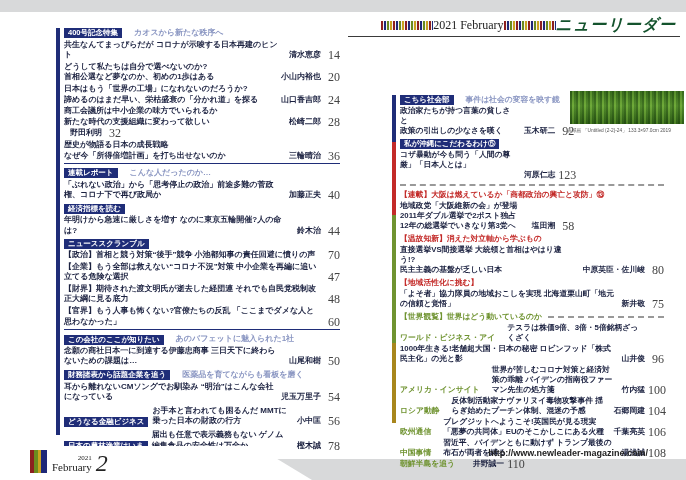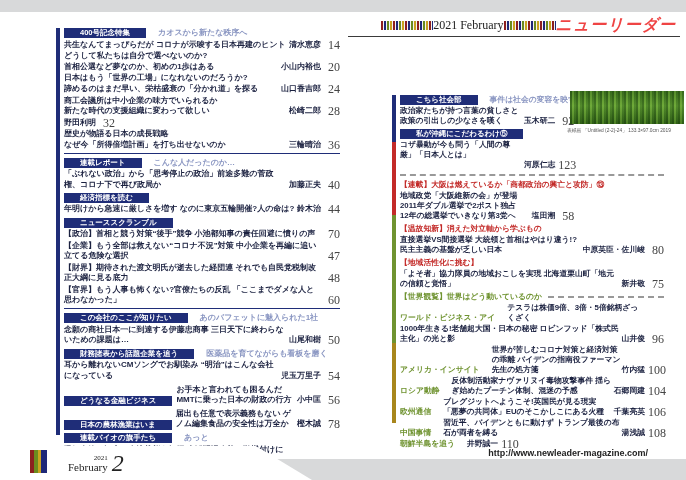--- a/index.html
+++ b/index.html
@@ -8,68 +8,68 @@
   .strip-top{position:absolute;top:0;left:0;width:686px;height:12px;background:#d8d9da}
   .strip-bottom{position:absolute;top:459px;left:0;width:686px;height:21px;background:#d8d9da}
 
   
   .header{position:absolute;top:15px;right:10px;display:flex;align-items:center;z-index:3}
   .stripes{width:52px;height:9px;
     background:repeating-linear-gradient(90deg,#8c1f1f 0 2px,#f4f4f4 2px 3px,#1e2878 3px 5px,
       #f4f4f4 5px 6px,#6b8a1f 6px 8px,#f4f4f4 8px 9px,#c9a21f 9px 11px,#f4f4f4 11px 12px)}
   .issue-date{font-family:"Liberation Serif",serif;font-size:12px;color:#222}
   .mag-title{font-family:"Liberation Serif",serif;font-style:italic;font-weight:bold;
-    font-size:16px;color:#ef4444;letter-spacing:1px}
+    font-size:16px;color:#14532d;letter-spacing:1px}
   .header-rule{position:absolute;top:36px;left:348px;width:332px;border-top:1.5px solid #3a3a3a}
 
   
   .rail{position:absolute;width:3.5px}
   #rail-left{left:56px;top:28px;height:407px;background:#1f2d78}
   #rail-r-navy{left:392px;top:95px;height:47px;background:#1f2d78}
   #rail-r-red{left:392px;top:142px;height:73px;background:#c32a28}
   #rail-r-green{left:392px;top:215px;height:128px;background:#6f9330}
   #rail-r-olive{left:392px;top:343px;height:80px;background:#a8861c}
 
   
   #left-content{position:absolute;left:64px;top:28px;width:276px;font-size:8px;line-height:10.6px}
   #right-content{position:absolute;left:400px;top:95px;width:264px;font-size:7.8px;line-height:10px}
 
   .sec{margin-bottom:3px}
   .sec-head{margin-bottom:1px;display:flex;align-items:center}
-  .badge{display:inline-block;background:#1f2d78;color:#fff;padding:0 16px;font-size:7.5px;
+  .badge{display:inline-block;background:#1f2d78;color:#fff;padding:0 4px;font-size:7.5px;
     line-height:10px;font-weight:bold;white-space:nowrap}
   .badge.inline{margin-right:4px;flex:none}
   .tagline{color:#8a96c2;margin-left:12px;font-weight:bold;white-space:nowrap}
   .heading{font-weight:bold;display:flex;align-items:center;margin-bottom:1px}
   .t-red{color:#c32a28}.t-green{color:#6f9330}
 
   .row{display:flex;align-items:flex-end;margin-bottom:1px}
   .row.narrow{width:66%}
   .title{flex:1;font-weight:bold}
   .t1,.t2{display:block}
   .lbl{font-weight:bold;margin-right:12px;white-space:nowrap;flex:none}
-  .author{white-space:nowrap;font-weight:bold;flex:none}
+  .author{white-space:nowrap;margin-left:6px;font-weight:bold;flex:none}
   .page{width:16px;text-align:right;font-family:"Liberation Serif",serif;font-size:12px;
     color:#444;margin-left:3px;flex:none}
 
   .rule{border-bottom:1.5px solid #1f2d78;margin:2px 0 4px}
   .dashes{border-top:2px dashed #999;margin:4px 0}
   .dash-fill{flex:1;border-top:2px dashed #999;margin-left:6px;height:0}
 
   
   .cover{position:absolute;left:570px;top:91px;width:114px;height:33px;
     background:
       repeating-linear-gradient(90deg,rgba(20,60,10,.45) 0 2px,rgba(120,180,60,.4) 2px 4px,rgba(40,90,20,.35) 4px 6px),
       linear-gradient(180deg,#3f7020 0%,#69a438 45%,#2f5c16 100%)}
   .cover-caption{position:absolute;left:567px;top:127px;width:120px;font-size:4.8px;color:#555;white-space:nowrap}
 
   
   .footer-band{position:absolute;left:0;top:446px;width:312px;height:34px;background:#fff;
     clip-path:polygon(0 0,82% 0,100% 100%,0 100%);z-index:1}
-  .footer-logo{position:absolute;left:30px;top:450px;display:flex;align-items:flex-end;gap:21px;z-index:2}
+  .footer-logo{position:absolute;left:30px;top:450px;display:flex;align-items:flex-end;gap:5px;z-index:2}
   .logo-stripes{width:17px;height:23px;
     background:linear-gradient(90deg,#8c1f1f 0 25%,#6b8a1f 25% 45%,#c9a21f 45% 62%,#1e2878 62% 100%)}
   .footer-date{font-family:"Liberation Serif",serif;color:#222;display:flex;align-items:flex-end}
   .fd-stack{display:flex;flex-direction:column;align-items:flex-end;line-height:1}
   .fd-year{font-size:7px}
   .fd-month{font-size:11px}
   .fd-num{font-size:24px;line-height:20px;margin-left:4px;font-style:italic}
   .url{position:absolute;top:448px;right:38px;font-size:9px;font-weight:bold;color:#222;z-index:2}
 </style>
 </head>

